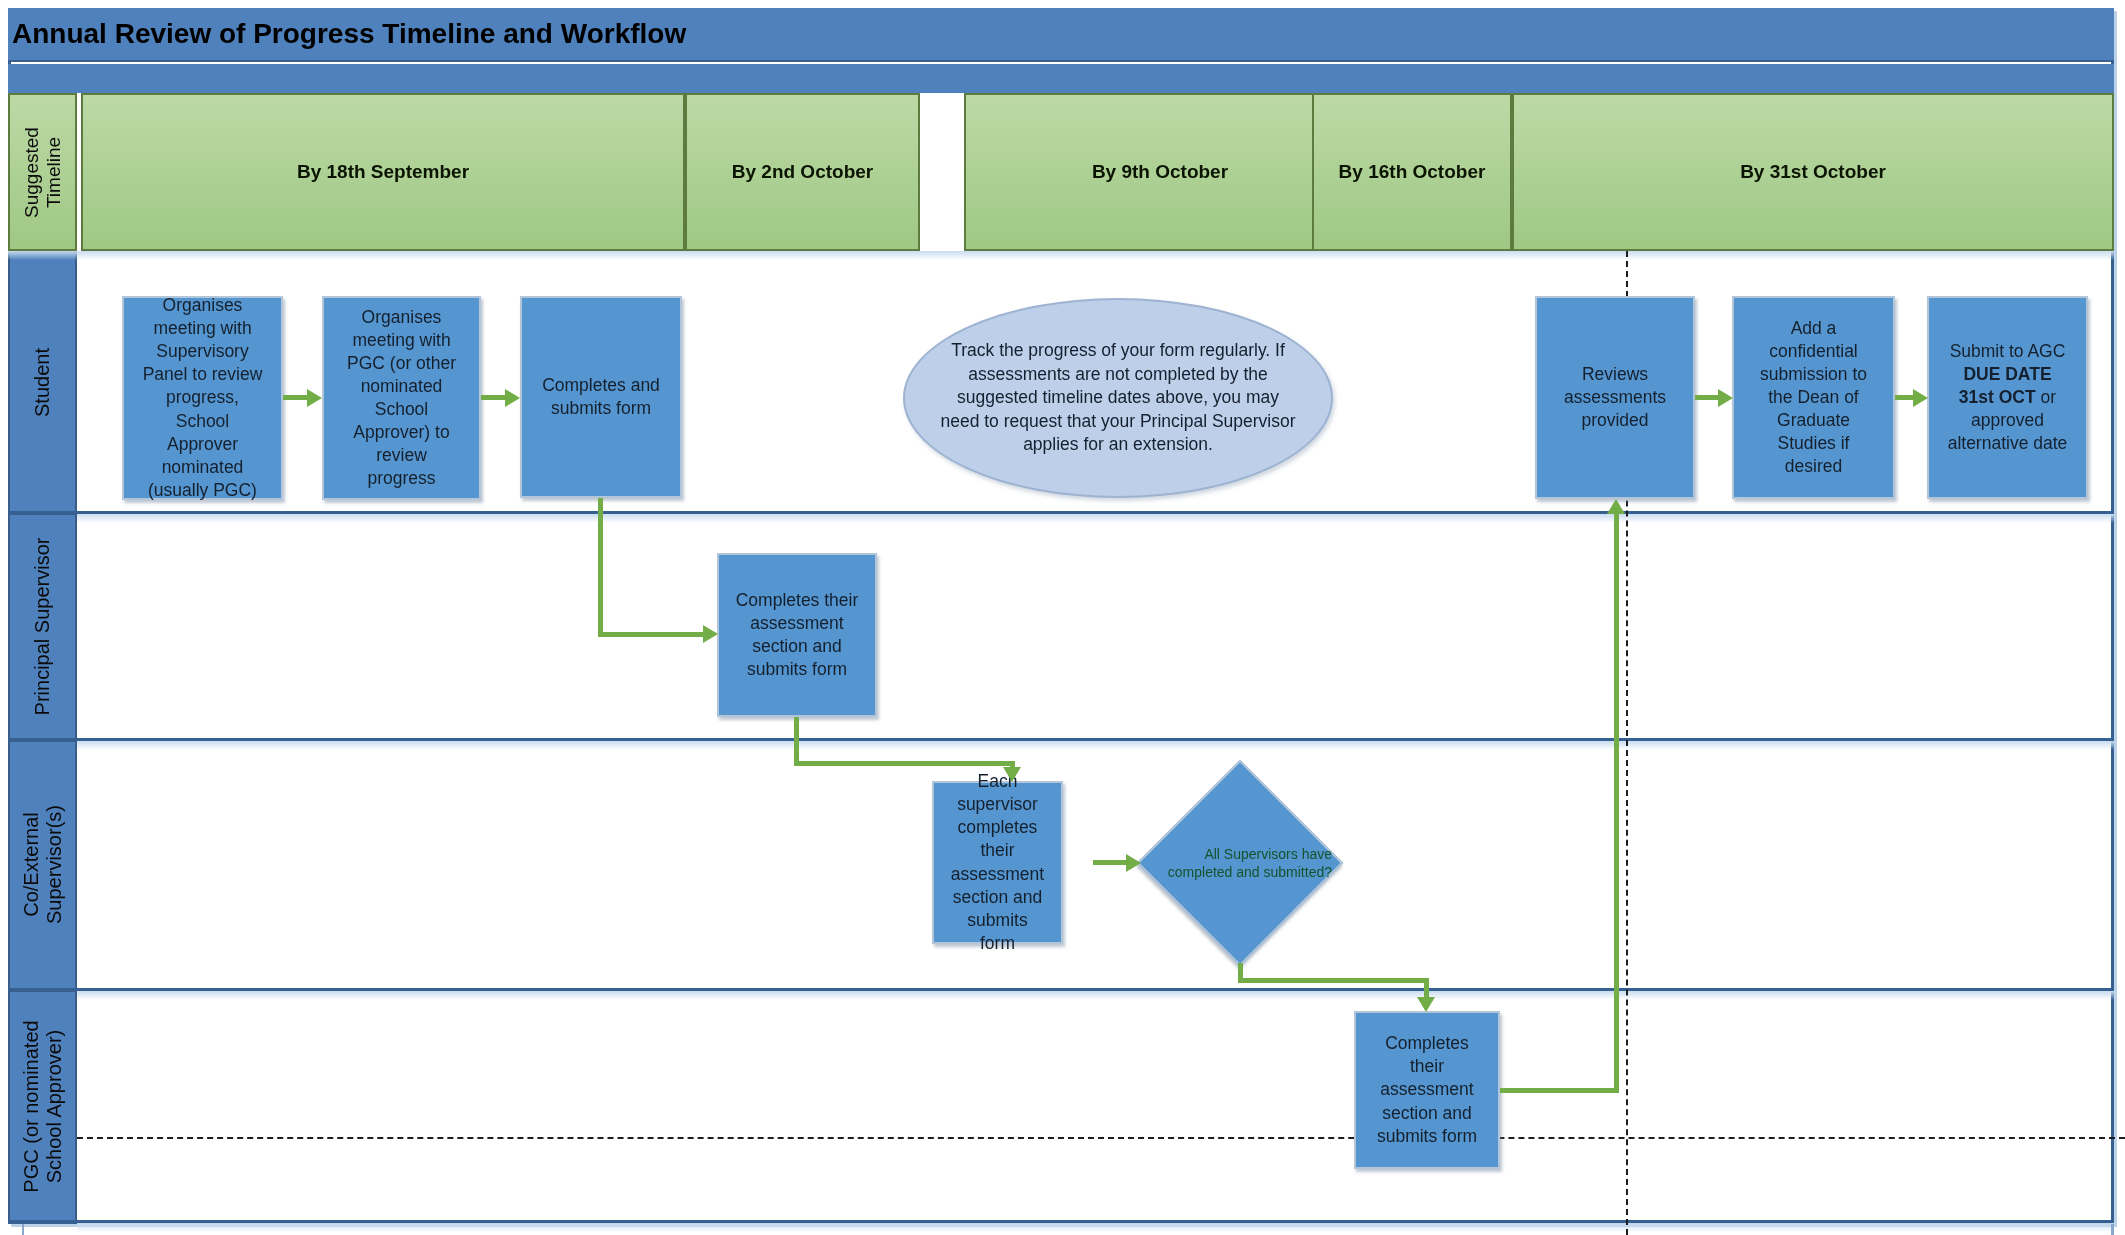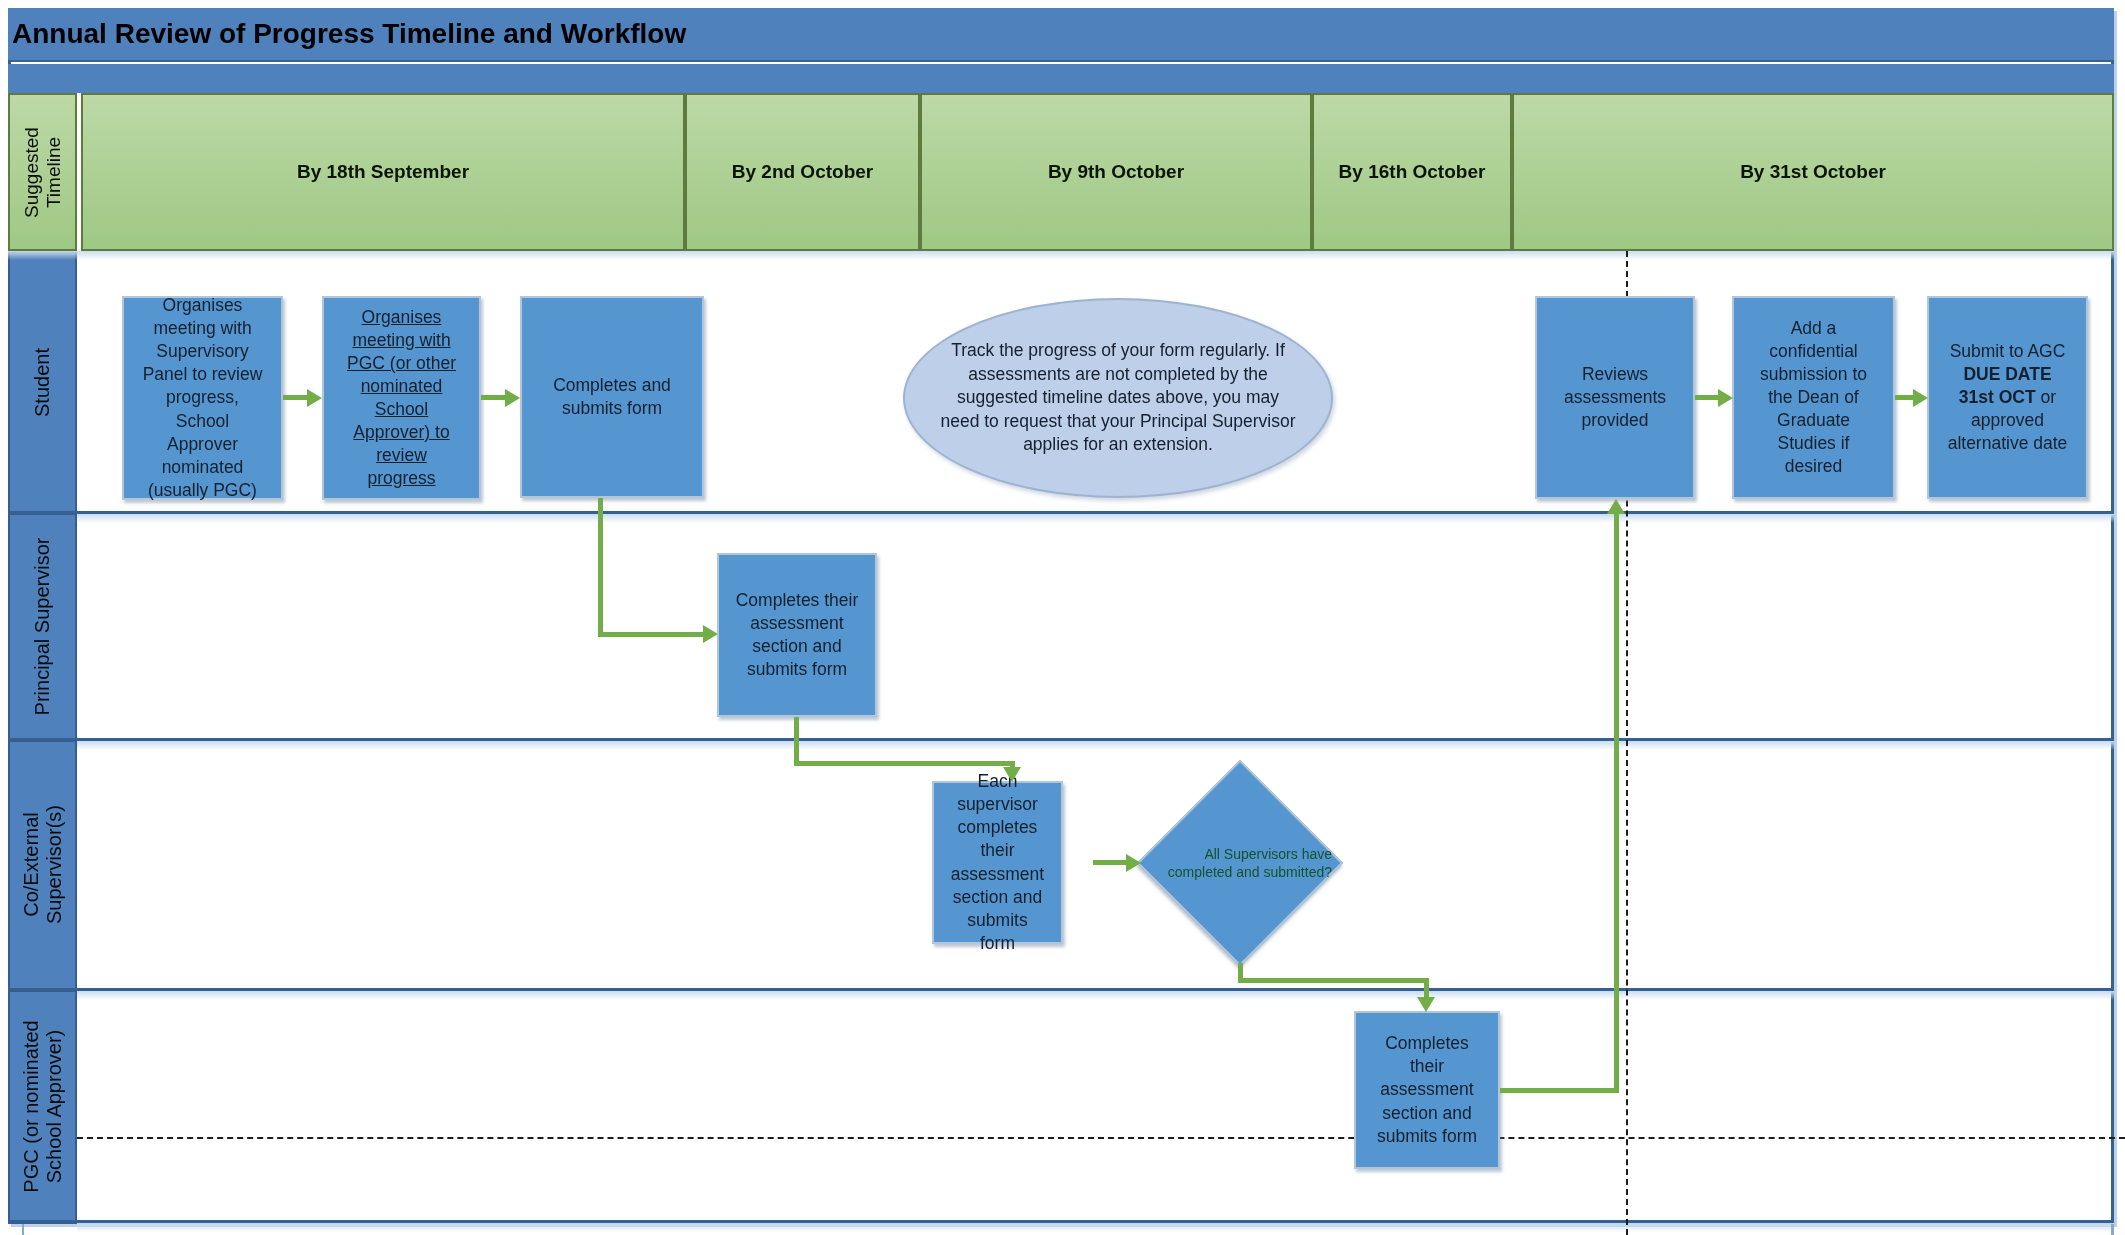--- a/index.html
+++ b/index.html
@@ -59,21 +59,21 @@
     <span>Annual Review of Progress Timeline and Workflow</span>
   </div>
   <div class="abs titlestrip"></div>
 
   <div class="abs glabel"></div>
   <div class="vlabel" style="left:-37px;top:138px;width:158px;height:69px;font-size:19px;">Suggested
 Timeline</div>
 
   <div class="abs gcell" style="left:81px;width:604px;">By 18th September</div>
   <div class="abs gcell" style="left:685px;width:235px;">By 2nd October</div>
-  <div class="abs gcell" style="left:920px;width:392px;text-align:right;">By 9th October</div>
+  <div class="abs gcell" style="left:964px;width:392px;text-align:right;">By 9th October</div>
   <div class="abs gcell" style="left:1312px;width:200px;">By 16th October</div>
   <div class="abs gcell" style="left:1512px;width:602px;">By 31st October</div>
 
   <div class="abs lanecell" style="top:251px;height:262px;"></div>
   <div class="abs lanecell" style="top:513px;height:227px;"></div>
   <div class="abs lanecell" style="top:740px;height:250px;"></div>
   <div class="abs lanecell" style="top:990px;height:232px;"></div>
 
   <div class="vlabel" style="left:-89px;top:348px;width:262px;height:69px;">Student</div>
   <div class="vlabel" style="left:-71px;top:592px;width:227px;height:69px;">Principal Supervisor</div>
@@ -91,22 +91,22 @@
   <div class="abs band" style="left:77px;top:991px;width:2037px;"></div>
   <div class="abs divider" style="top:1220px;"></div>
   <div class="abs band" style="left:77px;top:1223px;width:2037px;"></div>
   <div class="abs stub" style="left:22px;top:1224px;width:2px;height:11px;"></div>
   <div class="abs stub" style="left:2111px;top:1224px;width:3px;height:11px;"></div>
 
   <div class="abs dashv"></div>
   <div class="abs dashh"></div>
 
   <div class="abs pbox" style="left:122px;top:296px;width:161px;height:204px;">Organises meeting with Supervisory Panel to review progress, School Approver nominated (usually PGC)</div>
-  <div class="abs pbox" style="left:322px;top:296px;width:159px;height:204px;text-decoration:underline;">Organises meeting with PGC (or other nominated School Approver) to review progress</div>
-  <div class="abs pbox" style="left:520px;top:296px;width:184px;height:202px;">Completes and submits form</div>
+  <div class="abs pbox" style="left:322px;top:296px;width:159px;height:204px;">Organises meeting with PGC (or other nominated School Approver) to review progress</div>
+  <div class="abs pbox" style="left:520px;top:296px;width:162px;height:202px;">Completes and submits form</div>
   <div class="abs ellipse">Track the progress of your form regularly. If assessments are not completed by the suggested timeline dates above, you may need to request that your Principal Supervisor applies for an extension.</div>
   <div class="abs pbox" style="left:1535px;top:296px;width:160px;height:203px;">Reviews assessments provided</div>
   <div class="abs pbox" style="left:1732px;top:296px;width:163px;height:203px;">Add a confidential submission to the Dean of Graduate Studies if desired</div>
   <div class="abs pbox" style="left:1927px;top:296px;width:161px;height:203px;">
     <span><span>Submit to AGC </span><span class="bold">DUE DATE 31st OCT</span><span> or approved alternative date</span></span>
   </div>
 
   <div class="abs pbox" style="left:717px;top:553px;width:160px;height:164px;">Completes their assessment section and submits form</div>
 
   <div class="abs pbox" style="left:932px;top:781px;width:131px;height:163px;">Each supervisor completes their assessment section and submits form</div>

